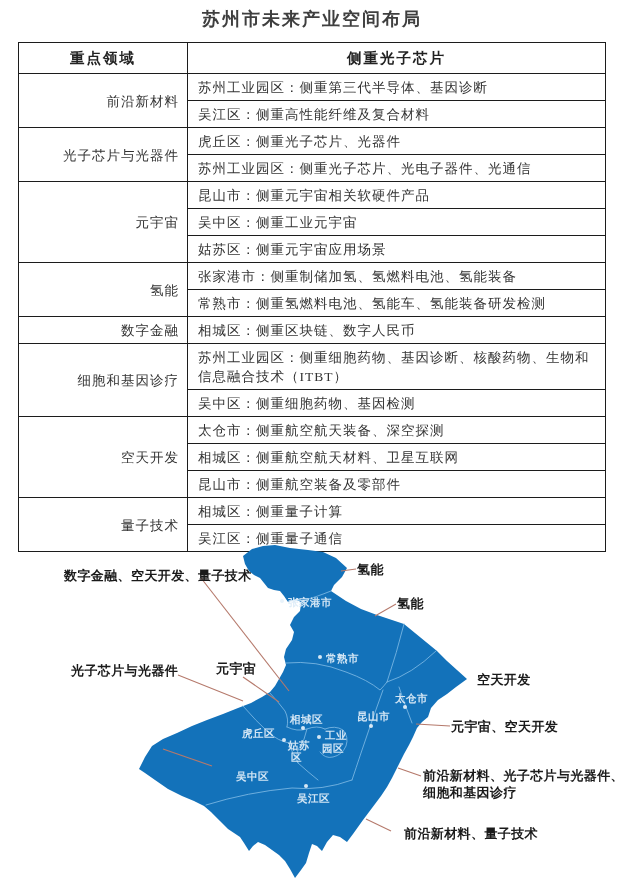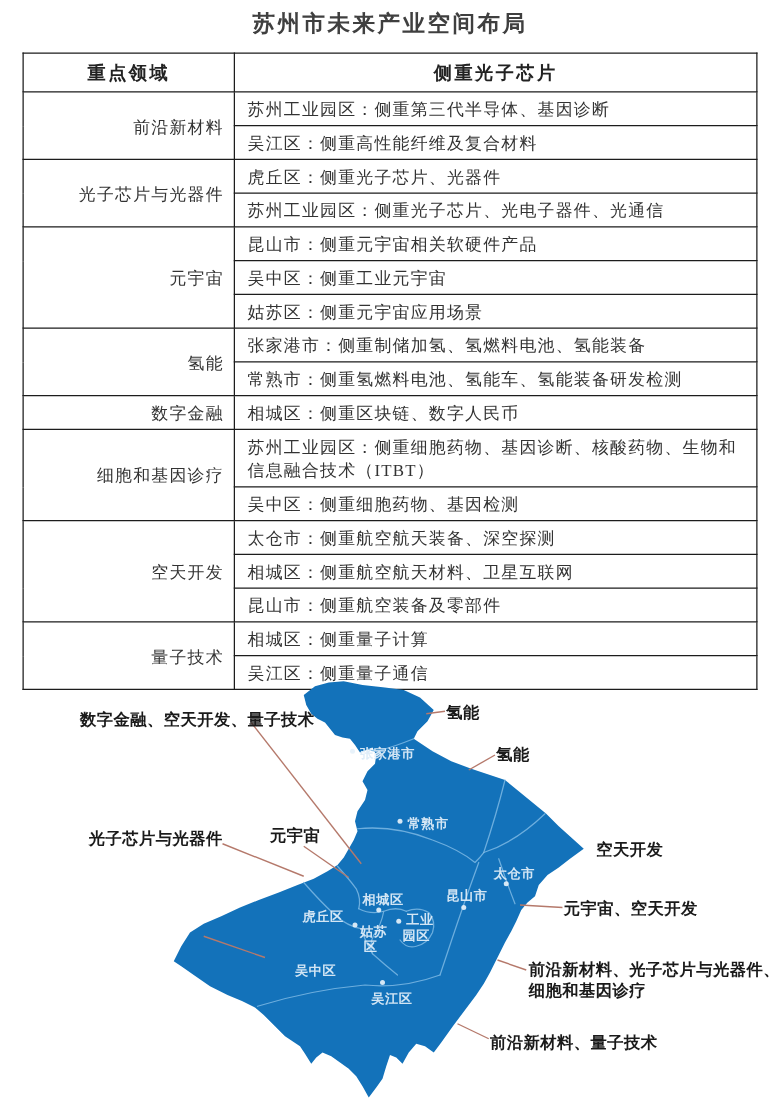--- a/index.html
+++ b/index.html
@@ -181,16 +181,16 @@
     </svg>
 
     <div class="callout" style="left:18px;top:27px;margin-left:46px;">数字金融、空天开发、量子技术</div>
     <div class="callout" style="left:357px;top:21px;">氢能</div>
     <div class="callout" style="left:397px;top:55px;">氢能</div>
     <div class="callout" style="left:216px;top:120px;">元宇宙</div>
     <div class="callout" style="left:71px;top:122px;">光子芯片与光器件</div>
     <div class="callout" style="left:477px;top:131px;">空天开发</div>
     <div class="callout" style="left:451px;top:178px;">元宇宙、空天开发</div>
     <div class="callout wrap" style="left:423px;top:227px;">前沿新材料、光子芯片与光器件、细胞和基因诊疗</div>
-    <div class="callout" style="left:392px;top:285px;">前沿新材料、量子技术</div>
+    <div class="callout" style="left:404px;top:285px;">前沿新材料、量子技术</div>
   </div>
 
 </div>
 
 </body></html>

